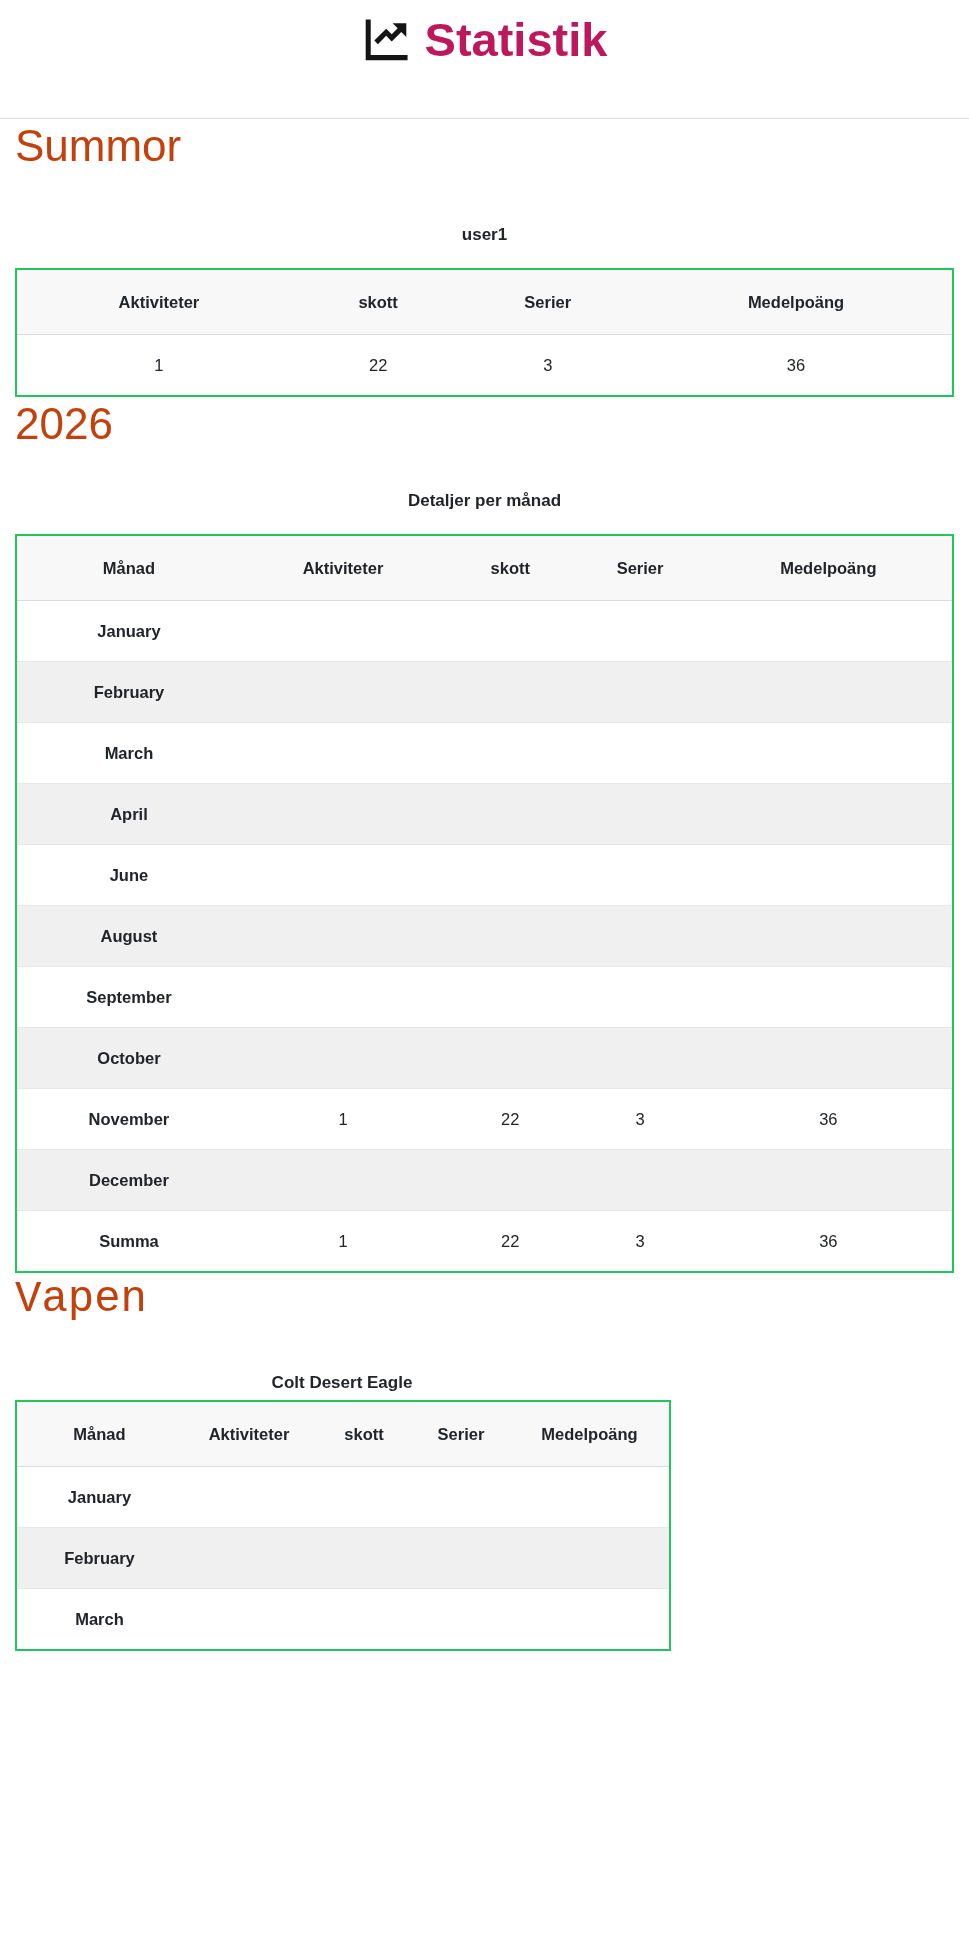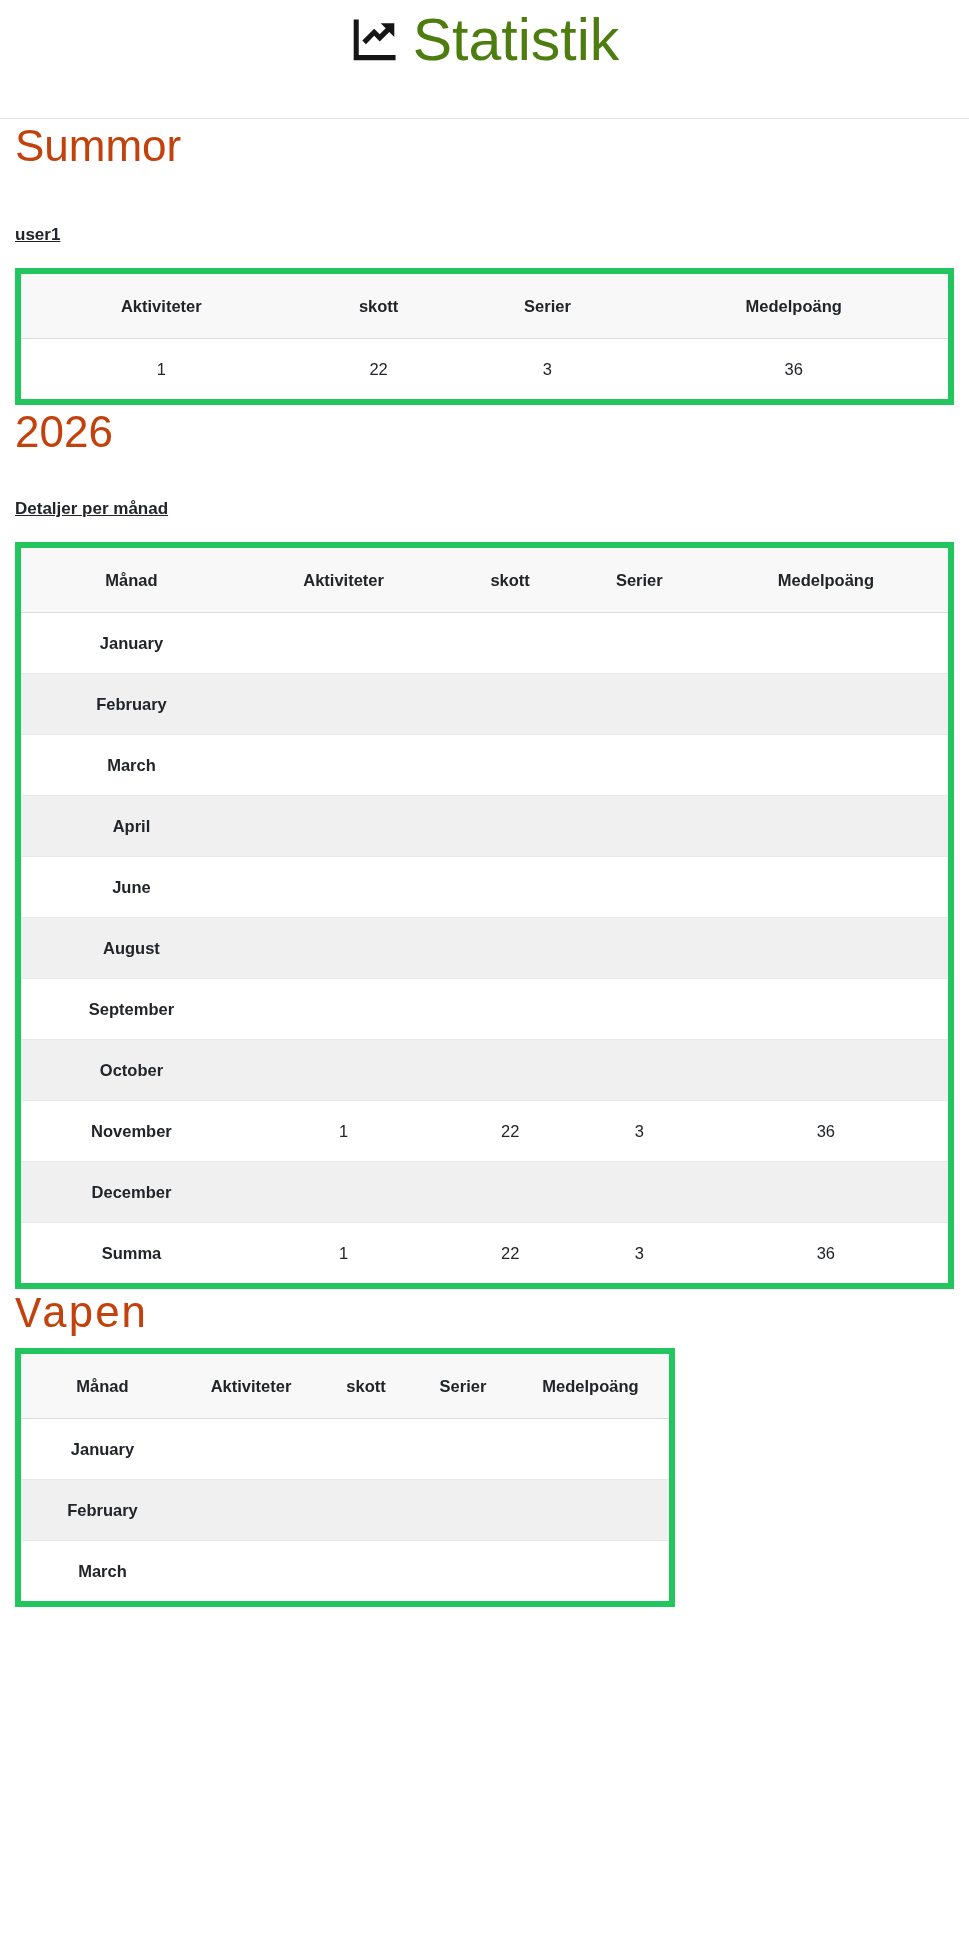--- a/index.html
+++ b/index.html
@@ -9,46 +9,46 @@
     color: #212529;
   }
   .container { padding: 0 15px; }
 
   
   .page-header {
     display: flex; justify-content: center; align-items: center;
     gap: 15px; padding-top: 12px;
   }
   .page-header .title {
-    font-size: 59px; font-weight: 400; color: #4d7c0f; line-height: 56px;
+    font-size: 47px; font-weight: 700; color: #be185d; line-height: 56px;
   }
   .chart-icon svg { display: block; }
 
   hr.divider {
     border: none; border-top: 1px solid rgba(0,0,0,.12);
     margin: 50px 0 0 0;
   }
 
   h1.section-heading {
     font-size: 44px; font-weight: 400; color: #c2410c;
     line-height: 53px; margin: 0;
   }
   .h-summor { margin-top: 64px; }
   .h-2018  { margin-top: 46px; }
   .h-vapen { margin-top: 66px; font-family: Liberation Mono, monospace; }
 
   .tbl-caption {
     font-size: 17px; font-weight: 700; color: #212529;
-    line-height: 22px; text-decoration: underline;
+    text-align: center; line-height: 22px;
   }
   .cap-user1    { margin-top: 52px; }
   .cap-detaljer { margin-top: 40px; }
   .cap-colt     { margin-top: 46px; width: 654px; }
 
-  table { border-collapse: collapse; border: 6px solid #22c55e; table-layout: fixed; }
+  table { border-collapse: collapse; border: 2px solid #22c55e; table-layout: fixed; }
   .t-full  { width: 100%; margin-top: 22px; }
   .t-vapen { width: 654px; margin-top: 6px; }
 
   th, td {
     text-align: center; font-size: 16.5px; color: #212529;
     padding: 17.5px 12px; line-height: 25px;
     border-top: 1px solid #e8e8e8;
     overflow: hidden; white-space: nowrap;
   }
   thead th {
@@ -205,20 +205,21 @@
           <td>1</td>
           <td>22</td>
           <td>3</td>
           <td>36</td>
         </tr>
       </tbody>
     </table>
 
   <h1 class="section-heading h-vapen">Vapen</h1>
 
+  <div class="tbl-caption cap-colt">Colt Desert Eagle</div>
 
   <table class="t-vapen">
     <colgroup>
       <col style="width:166px">
         <col style="width:134px">
         <col style="width:96px">
       <col style="width:98px">
         <col style="width:160px">
     </colgroup>
   <thead>

